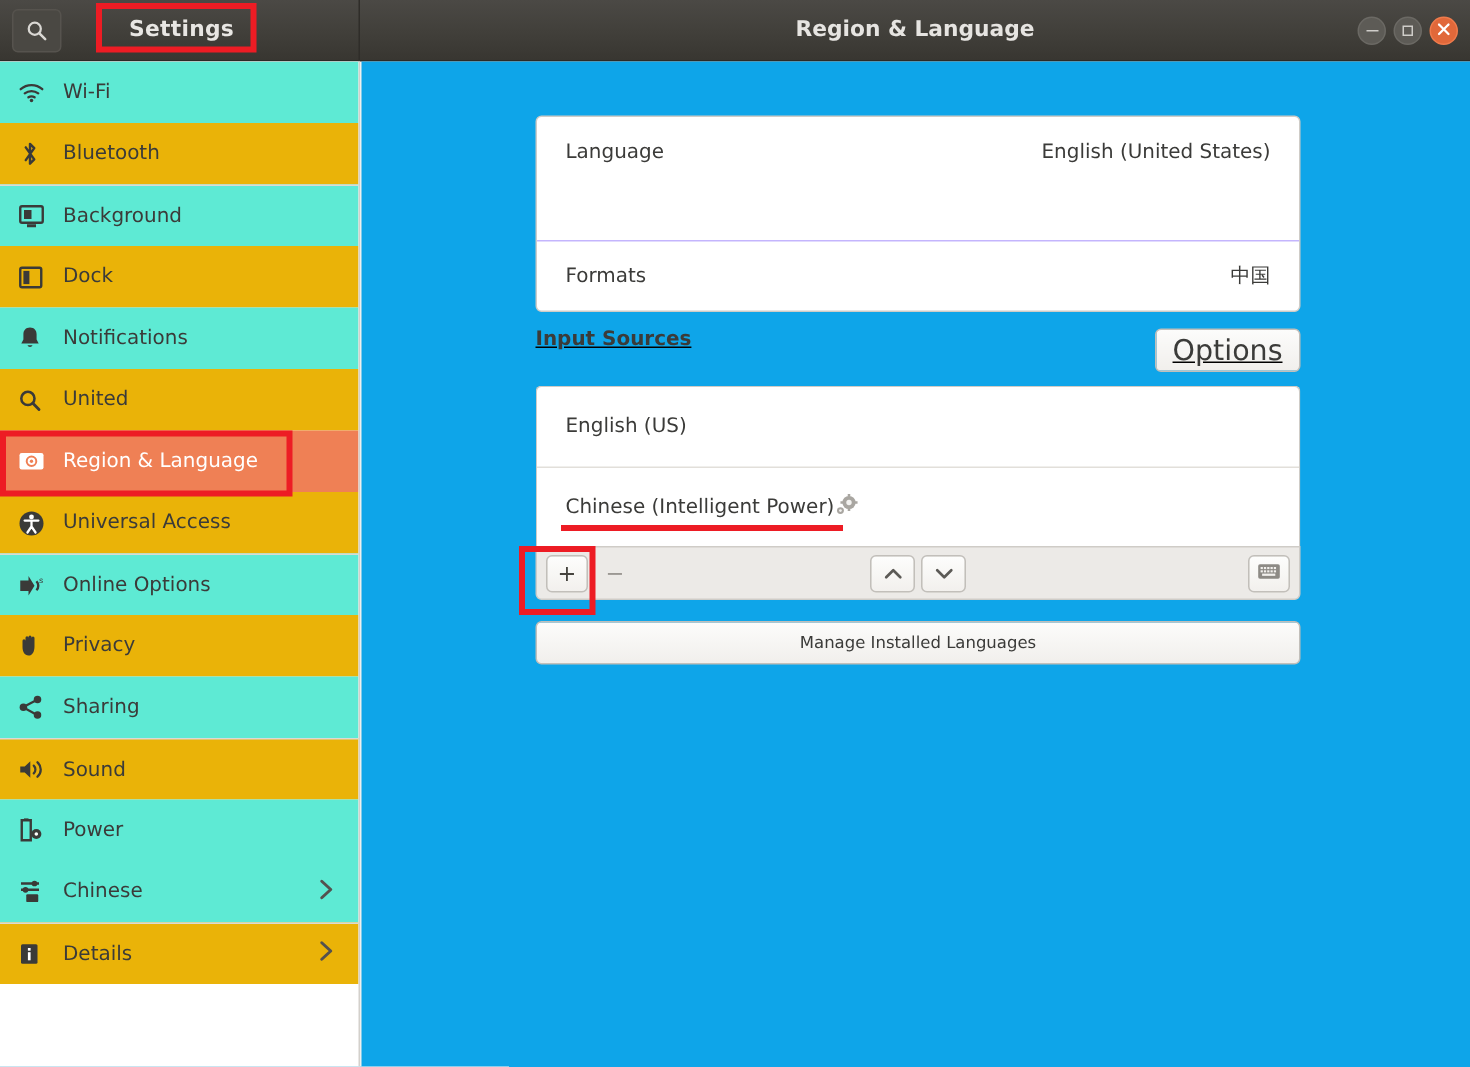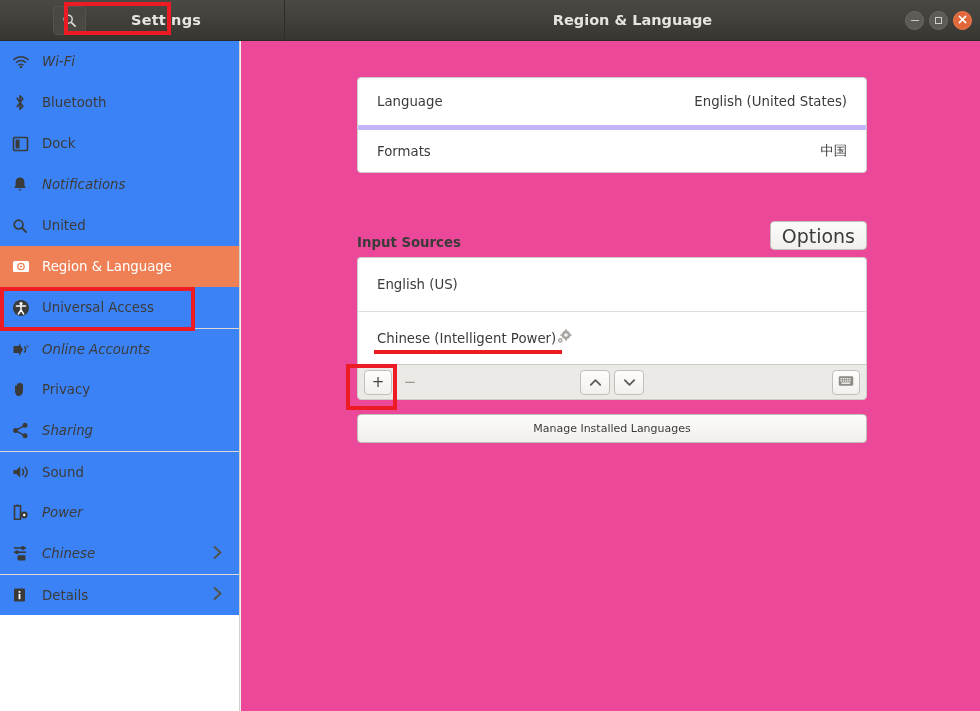--- a/index.html
+++ b/index.html
@@ -9,21 +9,21 @@
     background: #f0f0ee;
     overflow: hidden;
   }
   .window { position: relative; width: 980px; height: 711px; }
 
   
   .titlebar {
     position: absolute; top: 0; left: 0; width: 980px; height: 41px;
     background: linear-gradient(to bottom, #4b4945 0%, #413f3a 55%, #383631 100%);
     border-bottom: 1px solid #2c2a26;
-    display: flex; align-items: center; padding-left: 45px;
+    display: flex; align-items: center;
   }
   .tb-left {
     width: 240px; height: 41px; position: relative;
     display: flex; align-items: center;
     border-right: 1px solid #2f2d29;
   }
   .search-btn {
     width: 33px; height: 29px; margin-left: 8px;
     border: 1px solid #56534e; border-radius: 4px;
     background: linear-gradient(to bottom, #4d4b46, #444views);
@@ -63,58 +63,58 @@
   .sidebar {
     position: absolute; top: 41px; left: 0; width: 240px; height: 670px;
     background: #ffffff; border-right: 1px solid #d3d0cb;
     overflow: hidden;
   }
   .side-item {
     height: 41px; display: flex; align-items: center;
     padding-left: 12px; position: relative;
     color: #3b3b39; font-size: 13.3px;
   }
-  .side-item.alt { background: #3b82f6; font-style: italic; }
-  .side-item.plain { background: #3b82f6; }
+  .side-item.alt { background: #5eead4; }
+  .side-item.plain { background: #eab308; }
   .side-item.sep-top { border-top: 1px solid #dcd9d4; }
   .side-item.selected { background: #ef8055; color: #ffffff; }
   .side-icon {
     width: 26px; min-width: 26px; height: 20px;
     display: flex; align-items: center; justify-content: flex-start;
     color: #3a3a38;
   }
   .side-item.selected .side-icon { color: #ffffff; }
   .side-label { margin-left: 4px; }
   .chev-right {
     position: absolute; right: 16px; top: 50%; transform: translateY(-50%);
     color: #54524f;
   }
 
   
   .content {
     position: absolute; top: 41px; left: 241px; width: 739px; height: 670px;
-    background: #ec4899;
+    background: #0ea5e9;
   }
   .panel { position: absolute; left: 116px; width: 510px; }
 
   .card {
     background: #ffffff; border: 1px solid #cfccc7; border-radius: 4px;
     overflow: hidden;
   }
   .row {
     height: 47px; display: flex; align-items: center;
     padding: 0 19px; justify-content: space-between;
     font-size: 13.3px; color: #3b3b39;
   }
-  .row + .row { border-top: 5px solid #c4b5fd; }
+  .row + .row { border-top: 1px solid #c4b5fd; margin-top: 35px; }
   .row .val { color: #3b3b39; }
 
   .section-head {
-    display: flex; align-items: flex-end; justify-content: space-between;
-    height: 31px; margin-bottom: 7px;
+    display: flex; align-items: flex-start; justify-content: space-between;
+    height: 31px; margin-bottom: 7px; text-decoration: underline;
   }
   .section-title { font-size: 13.3px; font-weight: bold; color: #3b3b39; }
   .options-btn {
     height: 29px; padding: 0 11px; border: 1px solid #c2bfba; border-radius: 4px;
     background: linear-gradient(to bottom, #fcfcfb, #f1efec);
     font-size: 19px; color: #3b3b39;
     display: flex; align-items: center;
   }
 
   .src-card {
@@ -222,20 +222,30 @@
 
     <div class="side-item plain">
       <span class="side-icon">
         <svg width="16" height="17" viewBox="0 0 14 18">
           <path d="M4 4.5 L10 13 L7 16 L7 2 L10 5 L4 13.5" fill="none" stroke="currentColor" stroke-width="1.7" stroke-linejoin="round" stroke-linecap="round"></path>
         </svg>
       </span>
       <span class="side-label">Bluetooth</span>
     </div>
 
+    <div class="side-item alt sep-top">
+      <span class="side-icon">
+        <svg width="18" height="17" viewBox="0 0 18 17">
+          <rect x="1.5" y="1.5" width="15" height="11" rx="1.2" fill="none" stroke="currentColor" stroke-width="1.6"></rect>
+          <rect x="4" y="4" width="5" height="6" fill="currentColor"></rect>
+          <rect x="6" y="13.5" width="6" height="2" fill="currentColor"></rect>
+        </svg>
+      </span>
+      <span class="side-label">Background</span>
+    </div>
 
     <div class="side-item plain">
       <span class="side-icon">
         <svg width="17" height="16" viewBox="0 0 17 16">
           <rect x="1.5" y="1.5" width="14" height="13" rx="1.2" fill="none" stroke="currentColor" stroke-width="1.6"></rect>
           <rect x="3.6" y="3.6" width="4" height="8.8" fill="currentColor"></rect>
         </svg>
       </span>
       <span class="side-label">Dock</span>
     </div>
@@ -283,21 +293,21 @@
     </div>
 
     <div class="side-item alt sep-top">
       <span class="side-icon">
         <svg width="19" height="17" viewBox="0 0 19 17">
           <path d="M1.5 5 L7 5 L7 2 L11 8.5 L7 15 L7 12 L1.5 12 Z" fill="currentColor"></path>
           <path d="M12.3 5.5 A4.3 4.3 0 0 1 12.3 11.5" fill="none" stroke="currentColor" stroke-width="1.6"></path>
           <text x="14" y="6.5" font-size="5.5" fill="currentColor" font-family="sans-serif">s</text>
         </svg>
       </span>
-      <span class="side-label">Online Accounts</span>
+      <span class="side-label">Online Options</span>
     </div>
 
     <div class="side-item plain">
       <span class="side-icon">
         <svg width="17" height="17" viewBox="0 0 17 17">
           <path d="M3 8 L3 5.2 A1 1 0 0 1 5 5.2 L5 3.2 A1 1 0 0 1 7 3.2 L7 2.6 A1 1 0 0 1 9 2.6 L9 3.4 A1 1 0 0 1 11 3.4 L11 8.8 C11 12.6 9.6 15 7 15 C4.4 15 3 12.6 3 9.4 Z" fill="currentColor"></path>
         </svg>
       </span>
       <span class="side-label">Privacy</span>
     </div>

